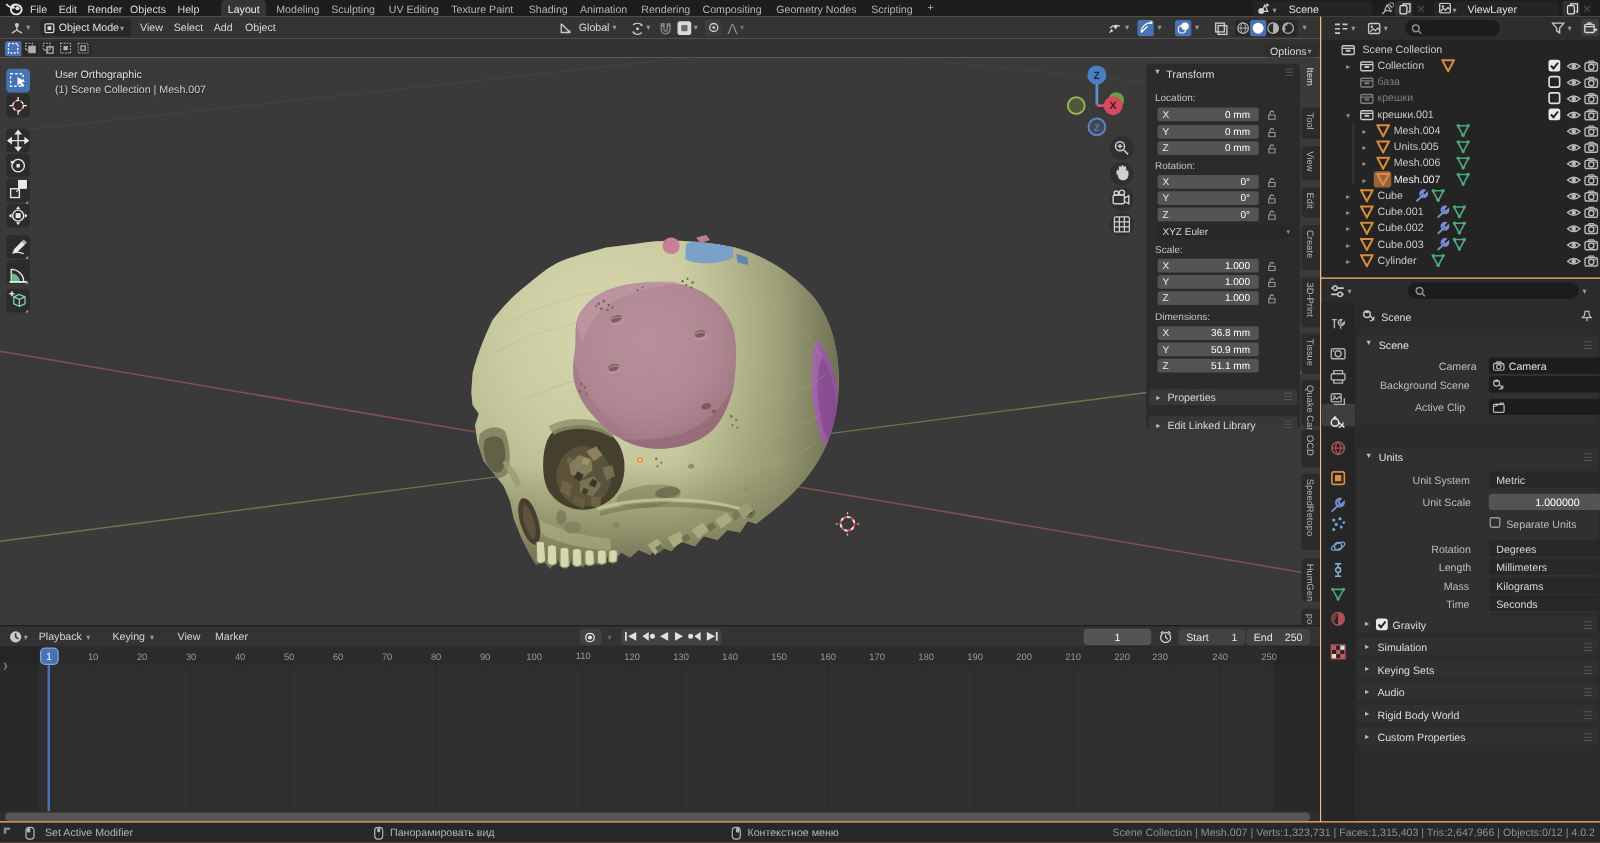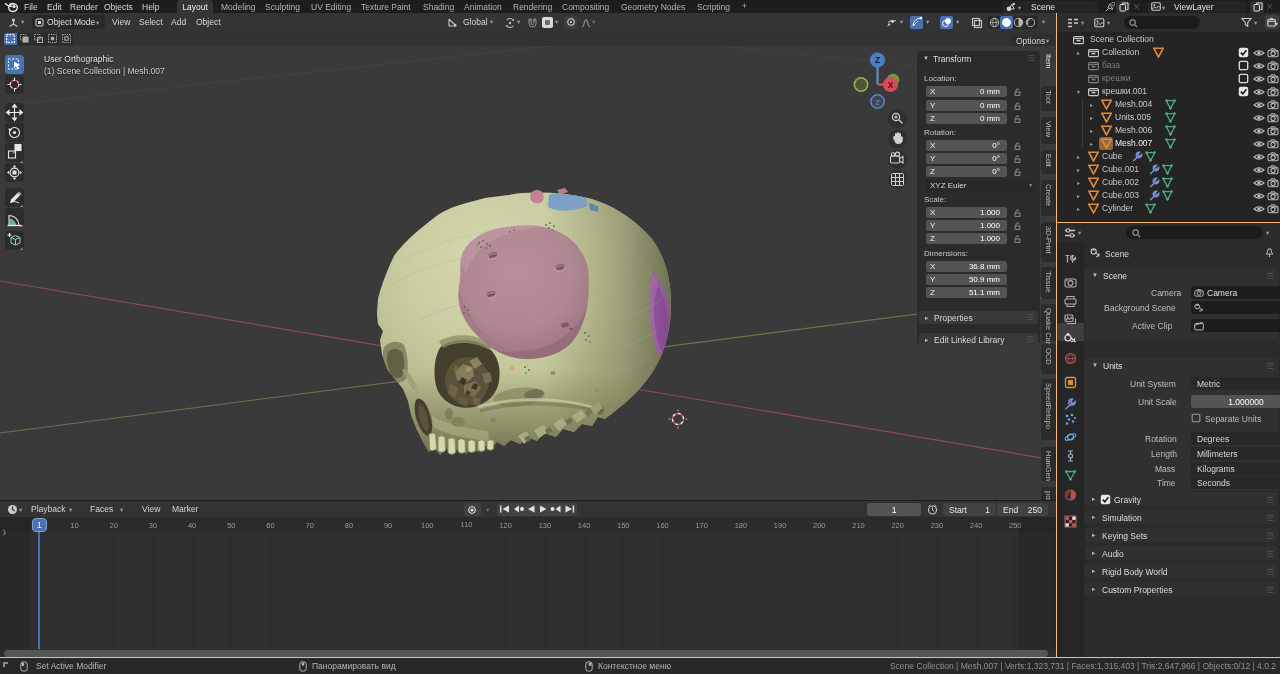--- a/index.html
+++ b/index.html
@@ -1212,21 +1212,21 @@
   <div class="abs" id="tl" style="left:0;top:500px;width:1056px;height:157px;background:#2e2e2e;border-top:1px solid #1d1d1d;overflow:hidden;">
 
     <div class="abs" style="left:0;top:0;width:1056px;height:16px;background:#333333;font-size:8.5px;color:#d4d4d4;text-decoration:underline;">
       <svg class="abs" style="left:7px;top:3px" width="11" height="11" viewBox="0 0 11 11">
           <circle cx="5.5" cy="5.5" r="4.5" fill="#c9c9c9"></circle>
           <path d="M5.5,2.5 v3 l2.2,1.6" stroke="#333" stroke-width="1.2" fill="none"></path>
         </svg>
       <span class="abs" style="left:19px;top:5px;color:#9a9a9a;font-size:6.5px;">▾</span>
       <span class="abs" style="left:31px;top:3px;">Playback</span>
       <span class="abs" style="left:69px;top:5px;color:#9a9a9a;font-size:6.5px;">▾</span>
-      <span class="abs" style="left:90px;top:3px;">Faces</span>
+      <span class="abs" style="left:90px;top:3px;">Keying</span>
       <span class="abs" style="left:120px;top:5px;color:#9a9a9a;font-size:6.5px;">▾</span>
       <span class="abs" style="left:142px;top:3px;">View</span>
       <span class="abs" style="left:172px;top:3px;">Marker</span>
 
       <div class="abs" style="left:464px;top:1.5px;width:17px;height:13px;background:#424242;border-radius:3px;"></div>
       <svg class="abs" style="left:468px;top:4.5px" width="8" height="8" viewBox="0 0 8 8">
           <circle cx="4" cy="4" r="3.4" fill="none" stroke="#e8e8e8" stroke-width="1"></circle>
           <circle cx="4" cy="4" r="1.6" fill="#e8e8e8"></circle>
         </svg>
       <span class="abs" style="left:486px;top:5px;color:#6a6a6a;font-size:6.5px;">▾</span>
@@ -1272,21 +1272,21 @@
       <span class="abs" style="left:529.9px;top:3.5px;width:30px;text-align:center;">130</span>
       <span class="abs" style="left:569.1px;top:3.5px;width:30px;text-align:center;">140</span>
       <span class="abs" style="left:608.3px;top:3.5px;width:30px;text-align:center;">150</span>
       <span class="abs" style="left:647.5px;top:3.5px;width:30px;text-align:center;">160</span>
       <span class="abs" style="left:686.7px;top:3.5px;width:30px;text-align:center;">170</span>
       <span class="abs" style="left:725.9px;top:3.5px;width:30px;text-align:center;">180</span>
       <span class="abs" style="left:765.1px;top:3.5px;width:30px;text-align:center;">190</span>
       <span class="abs" style="left:804.3px;top:3.5px;width:30px;text-align:center;">200</span>
       <span class="abs" style="left:843.5px;top:3.5px;width:30px;text-align:center;">210</span>
       <span class="abs" style="left:882.7px;top:3.5px;width:30px;text-align:center;">220</span>
-      <span class="abs" style="left:921.9px;top:3.5px;width:30px;text-align:center;">230</span>
+      <span class="abs" style="left:921.9px;top:3.5px;width:30px;">230</span>
       <span class="abs" style="left:961.1px;top:3.5px;width:30px;text-align:center;">240</span>
       <span class="abs" style="left:1000.3px;top:3.5px;width:30px;text-align:center;">250</span>
     </div>
 
     <div class="abs" id="track" style="left:0;top:31px;width:1056px;height:117px;background:#2f2f2f;background-image:repeating-linear-gradient(to right,#2a2a2a 0 1px,transparent 1px 39.2px);background-position:74px 0;"></div>
     <div class="abs" style="left:0;top:16px;width:31px;height:132px;background:rgba(0,0,0,0.12);"></div>
     <div class="abs" style="left:1019px;top:16px;width:37px;height:132px;background:rgba(0,0,0,0.12);"></div>
     <span class="abs" style="left:2px;top:28px;color:#8a8a8a;font-size:5.5px;">❯</span>
 
     <div class="abs" style="left:38.2px;top:29px;width:1.6px;height:119px;background:#4772b3;"></div>

